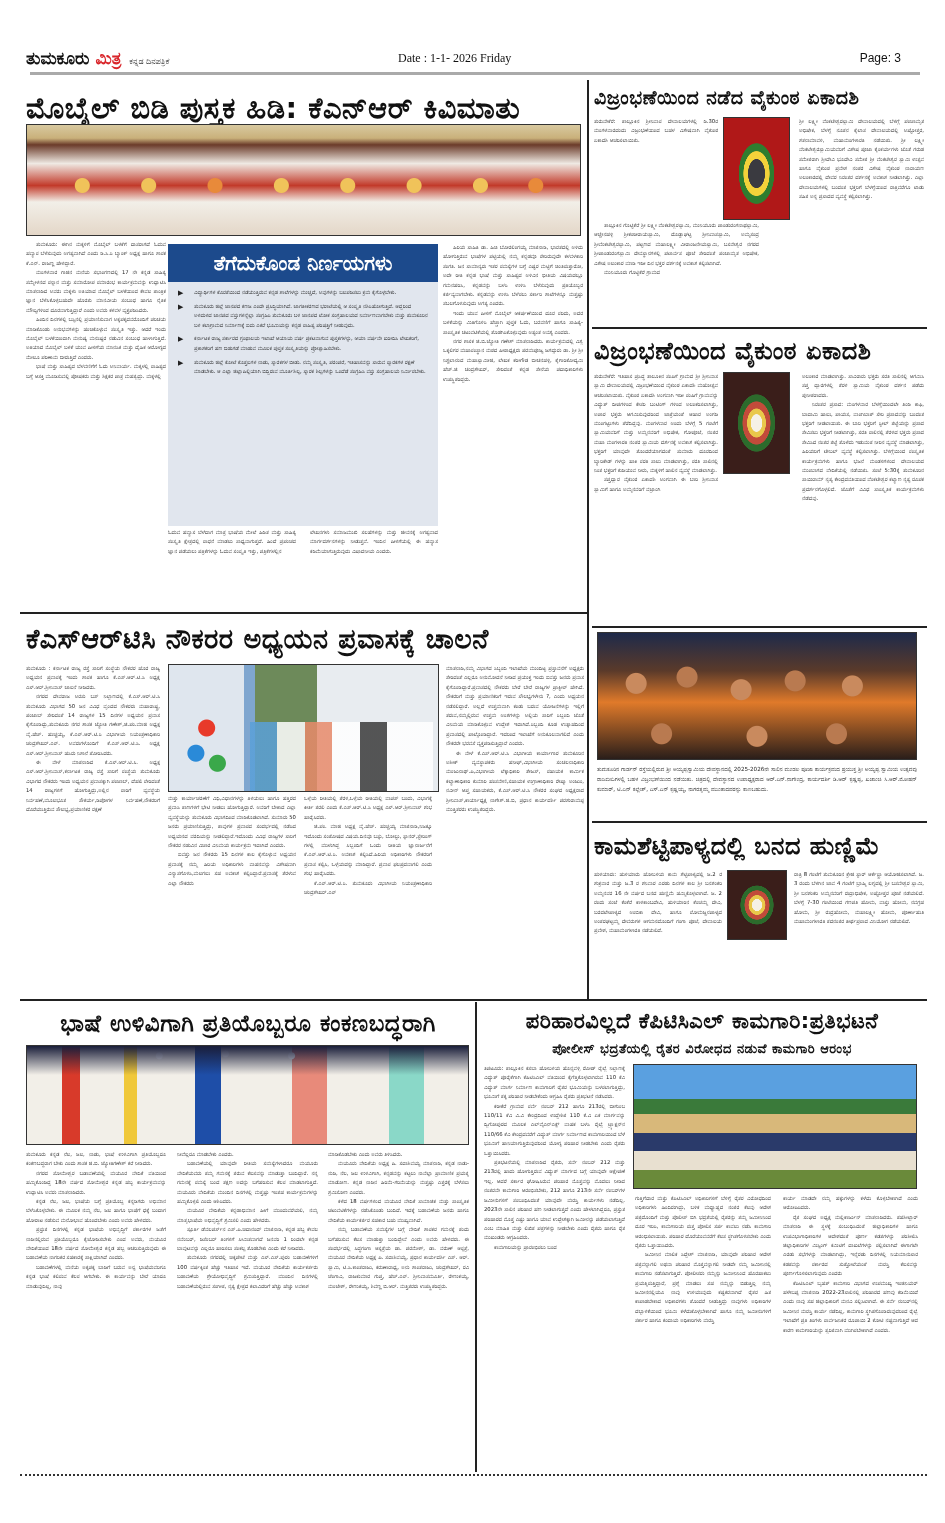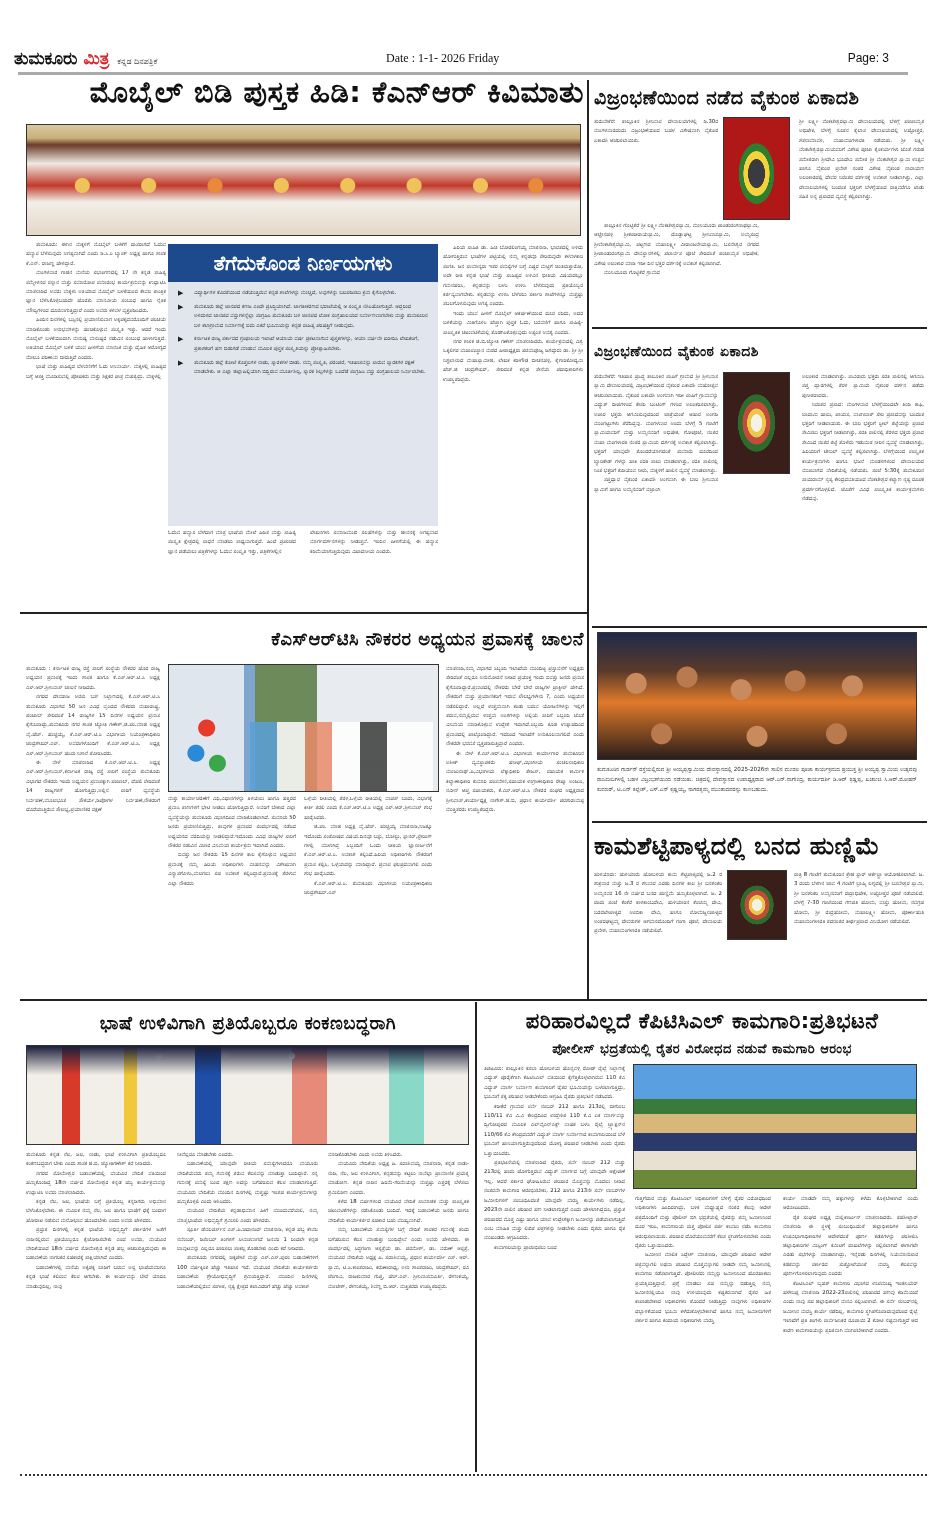--- a/index.html
+++ b/index.html
@@ -1,19 +1,19 @@
 <!DOCTYPE html>
 <html><head>
 <meta charset="utf-8">
 <style>
   * { box-sizing: border-box; margin: 0; padding: 0; }
   html, body { width: 945px; height: 1523px; background: #fff; overflow: hidden; }
   body { font-family: "DejaVu Sans", sans-serif; color: #111; position: relative; }
 
-  .masthead { position: absolute; left: 8px; top: 44px; width: 905px; height: 30px; }
+  .masthead { position: absolute; left: 20px; top: 44px; width: 905px; height: 30px; }
   .logo { position: absolute; left: 6px; top: 4px; font-size: 17px; font-weight: bold; white-space: nowrap; }
   .logo .l1 { color: #111; }
   .logo .l2 { color: #d9262b; }
   .logo .l3 { font-size: 8px; font-weight: normal; color: #333; margin-left: 2px; }
   .dateline { position: absolute; left: 378px; top: 7px; font-family: "Liberation Serif", serif; font-size: 12px; }
   .pageno { position: absolute; right: 24px; top: 7px; font-family: "Liberation Sans", sans-serif; font-size: 12px; }
   .mast-rule { position: absolute; left: 10px; top: 28px; width: 890px; height: 3px; background: #aaa; }
 
   .headline { font-weight: bold; color: #111; white-space: nowrap; overflow: hidden; letter-spacing: 0.5px; }
   .photo { position: absolute; border: 1px solid #333; overflow: hidden; }
@@ -79,21 +79,21 @@
     <span class="l1">ತುಮಕೂರು</span>
     <span class="l2">ಮಿತ್ರ</span>
     <span class="l3">ಕನ್ನಡ ದಿನಪತ್ರಿಕೆ</span>
   </div>
   <div class="dateline">Date : 1-1- 2026   Friday</div>
   <div class="pageno">Page: 3</div>
   <div class="mast-rule"></div>
 </div>
 
 <div>
-  <div class="headline" style="position:absolute;left:26px;top:72px;width:558px;height:40px;font-size:29px;line-height:40px;text-align:right;">ಮೊಬೈಲ್ ಬಿಡಿ ಪುಸ್ತಕ ಹಿಡಿ: ಕೆಎನ್‌ಆರ್ ಕಿವಿಮಾತು</div>
+  <div class="headline" style="position:absolute;left:26px;top:88px;width:558px;height:40px;font-size:29px;line-height:40px;text-align:left;">ಮೊಬೈಲ್ ಬಿಡಿ ಪುಸ್ತಕ ಹಿಡಿ: ಕೆಎನ್‌ಆರ್ ಕಿವಿಮಾತು</div>
   <div class="photo stage" style="left:26px;top:124px;width:555px;height:112px;"></div>
 
   <div class="cols" style="left:26px;top:240px;width:140px;height:370px;">
     <div class="col" style="left:0;width:140px;height:370px;">
       <p>ತುಮಕೂರು: ಈಗಿನ ಮಕ್ಕಳಿಗೆ ಮೊಬೈಲ್ ಬಳಕೆಗೆ ದಾಸರಾಗದೆ ಓದುವ ಹವ್ಯಾಸ ಬೆಳೆಸುವುದು ಅಗತ್ಯವಾಗಿದೆ ಎಂದು ಡಿ.ಸಿ.ಸಿ ಬ್ಯಾಂಕ್ ಅಧ್ಯಕ್ಷ ಹಾಗೂ ಶಾಸಕ ಕೆ.ಎನ್. ರಾಜಣ್ಣ ಹೇಳಿದ್ದಾರೆ.</p>
       <p>ಮಂಗಳವಾರ ಗಾಜಿನ ಮನೆಯ ಸಭಾಂಗಣದಲ್ಲಿ 17 ನೇ ಕನ್ನಡ ಸಾಹಿತ್ಯ ಸಮ್ಮೇಳನದ ಸನ್ಮಾನ ಮತ್ತು ಸಮಾರೋಪ ಸಮಾರಂಭ ಕಾರ್ಯಕ್ರಮವನ್ನು ಉದ್ಘಾಟಿಸಿ ಮಾತನಾಡಿದ ಅವರು ಮಕ್ಕಳು ಅತಿಯಾದ ಮೊಬೈಲ್ ಬಳಕೆಯಿಂದ ಕೇವಲ ತಾಂತ್ರಿಕ ಜ್ಞಾನ ಬೆಳೆಸಿಕೊಳ್ಳಬಹುದೇ ಹೊರತು ಮಾನವೀಯ ಸಂಬಂಧ ಹಾಗೂ ನೈತಿಕ ಮೌಲ್ಯಗಳಿಂದ ದೂರವಾಗುತ್ತಿದ್ದಾರೆ ಎಂದು ಅವರು ಕಳವಳ ವ್ಯಕ್ತಪಡಿಸಿದರು.</p>
       <p>ಹಿಂದಿನ ದಿನಗಳಲ್ಲಿ ಬಸ್ಸಿನಲ್ಲಿ ಪ್ರಯಾಣಿಸುವಾಗ ಅಕ್ಕಪಕ್ಕದವರೊಂದಿಗೆ ಪರಿಚಯ ಮಾಡಿಕೊಂಡು ಅನುಭವಗಳನ್ನು ಹಂಚಿಕೊಳ್ಳುವ ಸಂಸ್ಕೃತಿ ಇತ್ತು. ಆದರೆ ಇಂದು ಮೊಬೈಲ್ ಬಳಕೆಯಿಂದಾಗಿ ಮನುಷ್ಯ ಮನುಷ್ಯರ ನಡುವಿನ ಸಂಬಂಧ ಹಾಳಾಗುತ್ತಿದೆ. ಅತಿಯಾದ ಮೊಬೈಲ್ ಬಳಕೆ ಯುವ ಪೀಳಿಗೆಯ ಮಾನಸಿಕ ಮತ್ತು ದೈಹಿಕ ಆರೋಗ್ಯದ ಮೇಲೂ ಪರಿಣಾಮ ಬೀರುತ್ತಿದೆ ಎಂದರು.</p>
       <p>ಭಾಷೆ ಮತ್ತು ಸಾಹಿತ್ಯದ ಬೆಳವಣಿಗೆಗೆ ಓದು ಅನಿವಾರ್ಯ. ಮಕ್ಕಳಲ್ಲಿ ಸಾಹಿತ್ಯದ ಬಗ್ಗೆ ಆಸಕ್ತಿ ಮೂಡಿಸುವಲ್ಲಿ ಪೋಷಕರು ಮತ್ತು ಶಿಕ್ಷಕರ ಪಾತ್ರ ಮಹತ್ವದ್ದು. ಮಕ್ಕಳಲ್ಲಿ</p>
     </div>
   </div>
@@ -142,21 +142,21 @@
       <p>ಮುನಿಯೂರು ಗೊಟ್ಟಿಕೆರೆ ಗ್ರಾಮದ</p>
     </div>
     <div class="col" style="left:205px;width:125px;height:112px;">
       <p style="text-indent:0">ಶ್ರೀ ಲಕ್ಷ್ಮೀ ವೆಂಕಟೇಶ್ವರಸ್ವಾಮಿ ದೇವಾಲಯದಲ್ಲಿ ಬೆಳಗ್ಗೆ ಪಂಚಾಮೃತ ಅಭಿಷೇಕ, ಬೆಳಗ್ಗೆ ನೂತನ ಕೈಲಾಸ ದೇವಾಲಯದಲ್ಲಿ ಅಷ್ಟೋತ್ತರ, ಶತನಾಮಾವಳಿ, ಮಹಾಮಂಗಳಾರತಿ ನಡೆಯಿತು. ಶ್ರೀ ಲಕ್ಷ್ಮೀ ವೆಂಕಟೇಶ್ವರಸ್ವಾಮಿಯವರಿಗೆ ವಿಶೇಷ ಪೂಜಾ ಕೈಂಕರ್ಯಗಳು ಜೊತೆ ಗರುಡ ಸಮೇತರಾಗಿ ಶ್ರೀದೇವಿ ಭೂದೇವಿ ಸಮೇತ ಶ್ರೀ ವೆಂಕಟೇಶ್ವರ ಸ್ವಾಮಿ ಉತ್ಸವ ಹಾಗೂ ವೈಕುಂಠ ಪ್ರವೇಶ ನಂತರ ವಿಶೇಷ ವೈಕುಂಠ ನಾರಾಯಣ ಅಲಂಕಾರದಲ್ಲಿ ದೇವರ ನಿರಂತರ ದರ್ಶನಕ್ಕೆ ಅವಕಾಶ ನೀಡಲಾಗಿತ್ತು. ಎಲ್ಲಾ ದೇವಾಲಯಗಳಲ್ಲಿ ಬಂದಂತ ಭಕ್ತರಿಗೆ ಬೆಳಗ್ಗೆಯಿಂದ ರಾತ್ರಿವರೆಗೂ ಲಾಡು ಸಹಿತ ಅನ್ನ ಪ್ರಸಾದದ ವ್ಯವಸ್ಥೆ ಕಲ್ಪಿಸಲಾಗಿತ್ತು.</p>
     </div>
   </div>
   <div class="hrule" style="left:592px;top:327px;width:335px;"></div>
 </div>
 
 <div>
-  <div class="headline" style="position:absolute;left:594px;top:333px;width:330px;height:36px;font-size:14px;line-height:36px;">ವಿಜ್ರಂಭಣೆಯಿಂದ ವೈಕುಂಠ ಏಕಾದಶಿ</div>
+  <div class="headline" style="position:absolute;left:594px;top:333px;width:330px;height:36px;font-size:24px;line-height:36px;">ವಿಜ್ರಂಭಣೆಯಿಂದ ವೈಕುಂಠ ಏಕಾದಶಿ</div>
   <div class="photo temple2" style="left:723px;top:372px;width:67px;height:102px;"></div>
   <div class="cols" style="left:594px;top:372px;width:330px;height:252px;">
     <div class="col" style="left:0;width:124px;height:252px;">
       <p style="text-indent:0">ತುರುವೇಕೆರೆ: ಇತಿಹಾಸ ಪ್ರಸಿದ್ಧ ತಾಲೂಕಿನ ಸಂಪಿಗೆ ಗ್ರಾಮದ ಶ್ರೀ ಶ್ರೀನಿವಾಸ ಸ್ವಾಮಿ ದೇವಾಲಯದಲ್ಲಿ ವಿಜ್ರಂಭಣೆಯಿಂದ ವೈಕುಂಠ ಏಕಾದಶಿ ಮಹೋತ್ಸವ ಆಚರಿಸಲಾಯಿತು. ವೈಕುಂಠ ಏಕಾದಶಿ ಅಂಗವಾಗಿ ಇಡೀ ಸಂಪಿಗೆ ಗ್ರಾಮವನ್ನು ವಿದ್ಯುತ್ ದೀಪಗಳಿಂದ ಕೇಸರಿ ಬಂಟಿಂಗ್ ಗಳಿಂದ ಅಲಂಕರಿಸಲಾಗಿತ್ತು, ಅಪಾರ ಭಕ್ತರು ಆಗಮಿಸುವುದರಿಂದ ಜಾತ್ರೆಯಂತೆ ಆಹಾರ ಅಂಗಡಿ ಮುಂಗಟ್ಟುಗಳು ತೆರೆದಿದ್ದವು. ಮಂಗಳವಾರ ಅಂದು ಬೆಳಗ್ಗೆ 5 ಗಂಟೆಗೆ ಸ್ವಾಮಿಯವರಿಗೆ ಮತ್ತು ಅಮ್ಮನವರಿಗೆ ಅಭಿಷೇಕ, ಗೋಪೂಜೆ, ನಂತರ ಮಹಾ ಮಂಗಳಾರತಿ ನಂತರ ಸ್ವಾಮಿಯ ದರ್ಶನಕ್ಕೆ ಅವಕಾಶ ಕಲ್ಪಿಸಲಾಗಿತ್ತು. ಭಕ್ತರಿಗೆ ಯಾವುದೇ ತೊಂದರೆಯಾಗದಂತೆ ಸುಮಾರು ದೂರದಿಂದ ಬ್ಯಾರಿಕೇಡ್ ಗಳನ್ನು ಹಾಕಿ ಸರತಿ ಸಾಲು ಮಾಡಲಾಗಿತ್ತು, ಸರತಿ ಸಾಲಿನಲ್ಲಿ ನಿಂತ ಭಕ್ತರಿಗೆ ಕುಡಿಯುವ ನೀರು, ಮಕ್ಕಳಿಗೆ ಹಾಲಿನ ವ್ಯವಸ್ಥೆ ಮಾಡಲಾಗಿತ್ತು.</p>
       <p>ಸಪ್ತದ್ವಾರ ವೈಕುಂಠ ಏಕಾದಶಿ ಅಂಗವಾಗಿ ಈ ಬಾರಿ ಶ್ರೀನಿವಾಸ ಸ್ವಾಮಿಗೆ ಹಾಗೂ ಅಮ್ಮನವರಿಗೆ ವಜ್ರಾಂಗಿ</p>
     </div>
     <div class="col" style="left:208px;width:122px;height:252px;">
       <p style="text-indent:0">ಅಲಂಕಾರ ಮಾಡಲಾಗಿತ್ತು. ಸಾವಿರಾರು ಭಕ್ತರು ಸರತಿ ಸಾಲಿನಲ್ಲಿ ಆಗಮಿಸಿ ಸಪ್ತ ದ್ವಾರಗಳಲ್ಲಿ ತೆರಳಿ ಸ್ವಾಮಿಯ ವೈಕುಂಠ ದರ್ಶನ ಪಡೆದು ಪುನೀತರಾದರು.</p>
       <p>ನಿರಂತರ ಪ್ರಸಾದ: ಮಂಗಳವಾರ ಬೆಳಗ್ಗೆಯಿಂದಲೇ ತಿಂಡಿ ಕಾಫಿ, ಬಾದಾಮಿ ಹಾಲು, ಪಾಯಸ, ವಾಂಗಿಬಾತ್ ಸೇರಿ ಪ್ರಸಾದವನ್ನು ಬಂದಂತ ಭಕ್ತರಿಗೆ ನೀಡಲಾಯಿತು. ಈ ಬಾರಿ ಭಕ್ತರಿಗೆ ಸ್ಟೀಲ್ ತಟ್ಟೆಯನ್ನು ಪ್ರಸಾದ ಸೇವಿಸಲು ಭಕ್ತರಿಗೆ ನೀಡಲಾಗಿತ್ತು, ಸರತಿ ಸಾಲಿನಲ್ಲಿ ತೆರಳಿದ ಭಕ್ತರು ಪ್ರಸಾದ ಸೇವಿಸಿದ ನಂತರ ತಟ್ಟೆ ತೊಳೆದು ಇಡುವಂತ ನೀರಿನ ವ್ಯವಸ್ಥೆ ಮಾಡಲಾಗಿತ್ತು, ಹಿರಿಯರಿಗೆ ಟೇಬಲ್ ವ್ಯವಸ್ಥೆ ಕಲ್ಪಿಸಲಾಗಿತ್ತು. ಬೆಳಿಗ್ಗೆಯಿಂದ ಸಂಸ್ಕೃತಿಕ ಕಾರ್ಯಕ್ರಮಗಳು ಹಾಗೂ ಭಜನೆ ಮಂಡಳಿಗಳಿಂದ ದೇವಾಲಯದ ಮುಂಬಾಗದ ವೇದಿಕೆಯಲ್ಲಿ ನಡೆಯಿತು. ಸಂಜೆ 5:30ಕ್ಕೆ ತುಮಕೂರಿನ ಸಾಯಿರಾಮ್ ನೃತ್ಯ ಕೇಂದ್ರದವತಿಯಿಂದ ವೆಂಕಟೇಶ್ವರ ಕಲ್ಯಾಣ ನೃತ್ಯ ರೂಪಕ ಪ್ರದರ್ಶನಗೊಳ್ಳಲಿದೆ. ಜೊತೆಗೆ ವಿವಿಧ ಸಾಂಸ್ಕೃತಿಕ ಕಾರ್ಯಕ್ರಮಗಳು ನೆಡೆದವು.</p>
     </div>
@@ -178,21 +178,21 @@
       <p style="text-indent:0">ಹುಳಿಯಾರು: ಹುಳಿಯಾರು ಹೋಬಳಿಯ ಕಾಮ ಶೆಟ್ಟಿಪಾಳ್ಯದಲ್ಲಿ ಜ.2 ರ ಶುಕ್ರವಾರ ಮತ್ತು ಜ.3 ರ ಶನಿವಾರ ಎರಡು ದಿನಗಳ ಕಾಲ ಶ್ರೀ ಬನಶಂಕರಿ ಅಮ್ಮನವರ 16 ನೇ ವರ್ಷದ ಬನದ ಹುಣ್ಣಿಮೆ ಹಮ್ಮಿಕೊಳ್ಳಲಾಗಿದೆ. ಜ. 2 ರಂದು ಸಂಜೆ ಕೆಂಕೆರೆ ಕಾಳಿಕಾಂಬದೇವಿ, ಹುಳಿಯಾರಿನ ಕೆಂಚಮ್ಮ ದೇವಿ, ಬರದಲೇಪಾಳ್ಯದ ಅಂಬಿಕಾ ದೇವಿ, ಹಾಗೂ ಸೋಮಜ್ಜನಪಾಳ್ಯದ ಅಂತರಘಟ್ಟಮ್ಮ ದೇವರುಗಳ ಆಗಮನದೊಂದಿಗೆ ಗಂಗಾ ಪೂಜೆ, ದೇವಾಲಯ ಪ್ರವೇಶ, ಮಹಾಮಂಗಳಾರತಿ ನಡೆಯಲಿದೆ.</p>
     </div>
     <div class="col" style="left:200px;width:130px;height:128px;">
       <p style="text-indent:0">ರಾತ್ರಿ 8 ಗಂಟೆಗೆ ತುಮಕೂರಿನ ಕ್ರೇಜಿ ಸ್ಟಾರ್ ಆರ್ಕೆಸ್ಟ್ರಾ ಆಯೋಜಿಸಲಾಗಿದೆ. ಜ. 3 ರಂದು ಬೆಳಗಿನ ಜಾವ 4 ಗಂಟೆಗೆ ಬ್ರಾಹ್ಮಿ ಲಗ್ನದಲ್ಲಿ ಶ್ರೀ ಬಸವೇಶ್ವರ ಸ್ವಾಮಿ, ಶ್ರೀ ಬನಶಂಕರಿ ಅಮ್ಮನವರಿಗೆ ರುದ್ರಾಭಿಷೇಕ, ಅಷ್ಟೋತ್ತರ ಪೂಜೆ ನಡೆಯಲಿದೆ. ಬೆಳಗ್ಗೆ 7-30 ಗಂಟೆಯಿಂದ ಗಣಪತಿ ಹೋಮ, ವಾಸ್ತು ಹೋಮ, ನವಗ್ರಹ ಹೋಮ, ಶ್ರೀ ರುದ್ರಹೋಮ, ಮಹಾಲಕ್ಷ್ಮೀ ಹೋಮ, ಪೂರ್ಣಾಹುತಿ ಮಹಾಮಂಗಳಾರತಿ ತದನಂತರ ತೀರ್ಥಪ್ರಸಾದ ವಿನಿಯೋಗ ನಡೆಯಲಿದೆ.</p>
     </div>
   </div>
 </div>
 
 <div>
   <div class="hrule" style="left:20px;top:612px;width:567px;"></div>
-  <div class="headline" style="position:absolute;left:26px;top:618px;width:558px;height:42px;font-size:18px;line-height:42px;text-align:right;">ಕೆಎಸ್‌ಆರ್‌ಟಿಸಿ ನೌಕರರ ಅಧ್ಯಯನ ಪ್ರವಾಸಕ್ಕೆ ಚಾಲನೆ</div>
+  <div class="headline" style="position:absolute;left:26px;top:618px;width:558px;height:42px;font-size:27px;line-height:42px;text-align:left;">ಕೆಎಸ್‌ಆರ್‌ಟಿಸಿ ನೌಕರರ ಅಧ್ಯಯನ ಪ್ರವಾಸಕ್ಕೆ ಚಾಲನೆ</div>
   <div class="photo bus" style="left:168px;top:664px;width:271px;height:128px;"></div>
   <div class="cols" style="left:26px;top:664px;width:558px;height:332px;">
     <div class="col" style="left:0;width:134px;height:332px;">
       <p style="text-indent:0">ತುಮಕೂರು : ಕರ್ನಾಟಕ ರಾಜ್ಯ ರಸ್ತೆ ಸಾರಿಗೆ ಸಂಸ್ಥೆಯ ನೌಕರರ ಹೊರ ರಾಜ್ಯ ಅಧ್ಯಯನ ಪ್ರವಾಸಕ್ಕೆ ಇಂದು ಶಾಸಕ ಹಾಗೂ ಕೆ.ಎಸ್.ಆರ್.ಟಿ.ಸಿ ಅಧ್ಯಕ್ಷ ಎಸ್.ಆರ್.ಶ್ರೀನಿವಾಸ್ ಚಾಲನೆ ನೀಡಿದರು.</p>
       <p>ನಗರದ ದೇವರಾಜ ಅರಸು ಬಸ್ ನಿಲ್ದಾಣದಲ್ಲಿ ಕೆ.ಎಸ್.ಆರ್.ಟಿ.ಸಿ ತುಮಕೂರು ವಿಭಾಗದ 50 ಜನ ವಿವಿಧ ವೃಂದದ ನೌಕರರು ಮಹಾರಾಷ್ಟ್ರ, ಪಂಜಾಬ್ ಸೇರಿದಂತೆ 14 ರಾಜ್ಯಗಳ 15 ದಿನಗಳ ಅಧ್ಯಯನ ಪ್ರವಾಸ ಕೈಗೊಂಡಿದ್ದು,ತುಮಕೂರು ನಗರ ಶಾಸಕ ಜ್ಯೋತಿ ಗಣೇಶ್,ಜಿ.ಪಂ.ಮಾಜಿ ಅಧ್ಯಕ್ಷ ವೈ.ಹೆಚ್. ಹುಚ್ಚಯ್ಯ, ಕೆ.ಎಸ್.ಆರ್.ಟಿ.ಸಿ ವಿಭಾಗೀಯ ನಿಯಂತ್ರಣಾಧಿಕಾರಿ ಚಂದ್ರಶೇಖರ್.ಎಸ್. ಅವರುಗಳೊಂದಿಗೆ ಕೆ.ಎಸ್.ಆರ್.ಟಿ.ಸಿ. ಅಧ್ಯಕ್ಷ ಎಸ್.ಆರ್.ಶ್ರೀನಿವಾಸ್ ಹಸಿರು ನಿಶಾನೆ ತೋರಿಸಿದರು.</p>
       <p>ಈ ವೇಳೆ ಮಾತನಾಡಿದ ಕೆ.ಎಸ್.ಆರ್.ಟಿ.ಸಿ. ಅಧ್ಯಕ್ಷ ಎಸ್.ಆರ್.ಶ್ರೀನಿವಾಸ್,ಕರ್ನಾಟಕ ರಾಜ್ಯ ರಸ್ತೆ ಸಾರಿಗೆ ಸಂಸ್ಥೆಯ ತುಮಕೂರು ವಿಭಾಗದ ನೌಕರರು ಇಂದು ಅಧ್ಯಯನ ಪ್ರವಾಸಕ್ಕಾಗಿ ಪಂಜಾಬ್, ದೆಹಲಿ ಸೇರಿದಂತೆ 14 ರಾಜ್ಯಗಳಿಗೆ ಹೋಗುತ್ತಿದ್ದು,ಅಲ್ಲಿನ ಸಾರಿಗೆ ವ್ಯವಸ್ಥೆಯ ನಿರ್ವಹಣೆ,ಮೂಲಭೂತ ಸೌಕರ್ಯ,ಡಿಪೋಗಳ ನಿರ್ವಹಣೆ,ನೌಕರರಿಗೆ ದೊರೆಯುತ್ತಿರುವ ಸೌಲಭ್ಯ,ಪ್ರಯಾಣಿಕರ ರಕ್ಷಣೆ</p>
     </div>
     <div class="col" style="left:142px;top:130px;width:128px;height:202px;">
       <p style="text-indent:0">ಮತ್ತು ಕಾರ್ಯಾಚರಣೆಗೆ ವಿಧಿ,ವಿಧಾನಗಳನ್ನು ತಿಳಿಯಲು ಹಾಗೂ ಹತ್ತಿರದ ಪ್ರವಾಸಿ ತಾಣಗಳಿಗೆ ಭೇಟಿ ನೀಡಲು ಹೋಗುತ್ತಿದ್ದಾರೆ. ಅವರಿಗೆ ಬೇಕಾದ ಎಲ್ಲಾ ವ್ಯವಸ್ಥೆಯನ್ನು ತುಮಕೂರು ವಿಭಾಗದಿಂದ ಮಾಡಿಕೊಡಲಾಗಿದೆ. ಸುಮಾರು 50 ಜನರು ಪ್ರಯಾಣಿಸುತ್ತಿದ್ದು, ತಾವುಗಳ ಪ್ರವಾಸದ ಸಂದರ್ಭದಲ್ಲಿ ನಡೆಸಿದ ಅಧ್ಯಯನದ ವರದಿಯನ್ನು ನೀಡಲಿದ್ದಾರೆ.ಇದೊಂದು ವಿವಿಧ ರಾಜ್ಯಗಳ ಸಾರಿಗೆ ನೌಕರರ ನಡುವಿನ ವಿಚಾರ ವಿನಿಮಯ ಕಾರ್ಯಕ್ರಮ ಇದಾಗಿದೆ ಎಂದರು.</p>
       <p>ಐವತ್ತು ಜನ ನೌಕರರು 15 ದಿನಗಳ ಕಾಲ ಕೈಗೊಳ್ಳುವ ಅಧ್ಯಯನ ಪ್ರವಾಸಕ್ಕೆ ನಮ್ಮ ಹಿರಿಯ ಅಧಿಕಾರಿಗಳು ವಾಹನವನ್ನು ವಿಶೇಷವಾಗಿ ವಿನ್ಯಾಸಗೊಳಿಸಿ,ಮಲಗಲು ಸಹ ಅವಕಾಶ ಕಲ್ಪಿಸಿದ್ದಾರೆ.ಪ್ರವಾಸಕ್ಕೆ ತೆರಳುವ ಎಲ್ಲಾ ನೌಕರರು</p>
@@ -206,21 +206,21 @@
       <p style="text-indent:0">ಮಾತನಾಡಿ,ನಮ್ಮ ವಿಭಾಗದ ಸಿಬ್ಬಂದಿ ಇಲಾಖೆಯ ಮುಂದಿಟ್ಟ ಪ್ರಸ್ತಾವನೆಗೆ ಅಧ್ಯಕ್ಷರು ಸೇರಿದಂತೆ ಎಲ್ಲರೂ ಅನುಮೋದನೆ ನೀಡಿದ ಪ್ರಯುಕ್ತ ಇಂದು ಐವತ್ತು ಜನರು ಪ್ರವಾಸ ಕೈಗೊಂಡಿದ್ದಾರೆ.ಪ್ರವಾಸದಲ್ಲಿ ನೌಕರರು ಬೇರೆ ಬೇರೆ ರಾಜ್ಯಗಳ ಪ್ರಾಕ್ಟೀಸ್ ಹೇಗಿದೆ. ನೌಕರರಿಗೆ ಮತ್ತು ಪ್ರಯಾಣಿಕರಿಗೆ ಇರುವ ಸೌಲಭ್ಯಗಳೇನು ?, ಎಂದು ಅಧ್ಯಯನ ನಡೆಸಲಿದ್ದಾರೆ. ಅಲ್ಲದೆ ಉತ್ತಮವಾಗಿ ಕಂಡು ಬರುವ ಯೋಜನೆಗಳನ್ನು ಇಲ್ಲಿಗೆ ತರುವ,ನಮ್ಮಲ್ಲಿರುವ ಉತ್ತಮ ಅಂಶಗಳನ್ನು ಅಲ್ಲಿಯ ಸಾರಿಗೆ ಸಿಬ್ಬಂದಿ ಜೊತೆ ವಿನಿಮಯ ಮಾಡಿಕೊಳ್ಳುವ ಉದ್ದೇಶ ಇದಾಗಿದೆ.ಸಿಬ್ಬಂದಿ ಕೂಡ ಉತ್ಸಾಹದಿಂದ ಪ್ರವಾಸದಲ್ಲಿ ಪಾಲ್ಗೊಂಡಿದ್ದಾರೆ. ಇದರಿಂದ ಇಲಾಖೆಗೆ ಅನುಕೂಲವಾಗಲಿದೆ ಎಂದು ನೌಕರರೇ ಭರವಸೆ ವ್ಯಕ್ತಪಡಿಸುತ್ತಿದ್ದಾರೆ ಎಂದರು.</p>
       <p>ಈ ವೇಳೆ ಕೆ.ಎಸ್.ಆರ್.ಟಿ.ಸಿ ವಿಭಾಗೀಯ ಕಾರ್ಯಾಗಾರ ತುಮಕೂರಿನ ಅಶೀಕ್ ವ್ಯವಸ್ಥಾಪಕರು ಹನೀಫ್,ವಿಭಾಗೀಯ ಸಂಚಲನಾಧಿಕಾರಿ ಮಂಜುನಾಥ್.ಪಿ,ವಿಭಾಗೀಯ ಲೆಕ್ಕಾಧಿಕಾರಿ ತೇಜಸ್, ಸಹಾಯಕ ಕಾರ್ಮಿಕ ಕಲ್ಯಾಣಾಧಿಕಾರಿ ಕುಮಾರಿ ಹಂಸವೇಣಿ,ಸಹಾಯಕ ಉಗ್ರಾಣಾಧಿಕಾರಿ ರೇಷ್ಮಾ ಅಂಜುಂ, ನವೀನ್ ಆಪ್ತ ಸಹಾಯಕರು, ಕೆ.ಎಸ್.ಆರ್.ಟಿ.ಸಿ ನೌಕರರ ಸಂಘದ ಅಧ್ಯಕ್ಷರಾದ ಶ್ರೀನಿವಾಸ್,ಕಾರ್ಯಾಧ್ಯಕ್ಷ ನಾಗೇಶ್.ಜಿ.ಬಿ, ಪ್ರಧಾನ ಕಾರ್ಯದರ್ಶಿ ಪರಶುರಾಮಪ್ಪ ಮುತ್ತಿತರರು ಉಪಸ್ಥಿತರಿದ್ದರು.</p>
     </div>
   </div>
 </div>
 
 <div class="hrule" style="left:20px;top:999px;width:907px;"></div>
 <div class="vrule" style="left:475px;top:1002px;height:470px;"></div>
 
 <div>
-  <div class="headline" style="position:absolute;left:24px;top:1004px;width:448px;height:38px;font-size:18px;line-height:38px;text-align:center;">ಭಾಷೆ ಉಳಿವಿಗಾಗಿ ಪ್ರತಿಯೊಬ್ಬರೂ ಕಂಕಣಬದ್ಧರಾಗಿ</div>
+  <div class="headline" style="position:absolute;left:24px;top:1004px;width:448px;height:38px;font-size:23px;line-height:38px;text-align:center;">ಭಾಷೆ ಉಳಿವಿಗಾಗಿ ಪ್ರತಿಯೊಬ್ಬರೂ ಕಂಕಣಬದ್ಧರಾಗಿ</div>
   <div class="photo kannada" style="left:26px;top:1045px;width:443px;height:100px;"></div>
   <div class="cols" style="left:26px;top:1150px;width:443px;height:318px;">
     <div class="col" style="left:0;width:140px;height:318px;">
       <p style="text-indent:0">ತುಮಕೂರು ಕನ್ನಡ ನೆಲ, ಜಲ, ನಾಡು, ಭಾಷೆ ಉಳಿವಿಗಾಗಿ ಪ್ರತಿಯೊಬ್ಬರೂ ಕಂಕಣಬದ್ಧರಾಗ ಬೇಕು ಎಂದು ಶಾಸಕ ಜಿ.ಬಿ. ಜ್ಯೋತಿಗಣೇಶ್ ಕರೆ ನೀಡಿದರು.</p>
       <p>ನಗರದ ಸೋಮೇಶ್ವರ ಬಡಾವಣೆಯಲ್ಲಿ ಮಯೂರ ವೇದಿಕೆ ವತಿಯಿಂದ ಹಮ್ಮಿಕೊಂಡಿದ್ದ 18ನೇ ವರ್ಷದ ಸೋಮೇಶ್ವರ ಕನ್ನಡ ಹಬ್ಬ ಕಾರ್ಯಕ್ರಮವನ್ನು ಉದ್ಘಾಟಿಸಿ ಅವರು ಮಾತನಾಡಿದರು.</p>
       <p>ಕನ್ನಡ ನೆಲ, ಜಲ, ಭಾಷೆಯ ಬಗ್ಗೆ ಪ್ರತಿಯೊಬ್ಬ ಕನ್ನಡಿಗರು ಅಭಿಮಾನ ಬೆಳೆಸಿಕೊಳ್ಳಬೇಕು. ಈ ಮೂಲಕ ನಮ್ಮ ನೆಲ, ಜಲ ಹಾಗೂ ಭಾಷೆಗೆ ಧಕ್ಕೆ ಬಂದಾಗ ಹೋರಾಟ ನಡೆಸುವ ಮನೋಭಾವ ಹೊಂದಬೇಕು ಎಂದು ಅವರು ಹೇಳಿದರು.</p>
       <p>ಪ್ರಸ್ತುತ ದಿನಗಳಲ್ಲಿ ಕನ್ನಡ ಭಾಷೆಯ ಅಭಿವೃದ್ಧಿಗೆ ಸರ್ಕಾರಗಳ ಜತೆಗೆ ನಾಡಿನಲ್ಲಿರುವ ಪ್ರತಿಯೊಬ್ಬರೂ ಕೈಜೋಡಿಸಬೇಕು ಎಂದ ಅವರು, ಮಯೂರ ವೇದಿಕೆಯಿಂದ 18ನೇ ವರ್ಷದ ಸೋಮೇಶ್ವರ ಕನ್ನಡ ಹಬ್ಬ ಆಚರಿಸುತ್ತಿರುವುದು ಈ ಬಡಾವಣೆಯ ನಾಗರಿಕರ ಸಹಕಾರಕ್ಕೆ ಸಾಕ್ಷಿಯಾಗಿದೆ ಎಂದರು.</p>
       <p>ಬಡಾವಣೆಗಳಲ್ಲಿ ಮನೆಯ ಅಕ್ಕಪಕ್ಕ ಬಾಡಿಗೆ ಬರುವ ಅನ್ಯ ಭಾಷೆಯವರಿಗೂ ಕನ್ನಡ ಭಾಷೆ ಕಲಿಸುವ ಕೆಲಸ ಆಗಬೇಕು. ಈ ಕಾರ್ಯವನ್ನು ಬೇರೆ ಯಾರೂ ಮಾಡುವುದಿಲ್ಲ, ನಾವು</p>
     </div>
     <div class="col" style="left:151px;width:141px;height:318px;">

